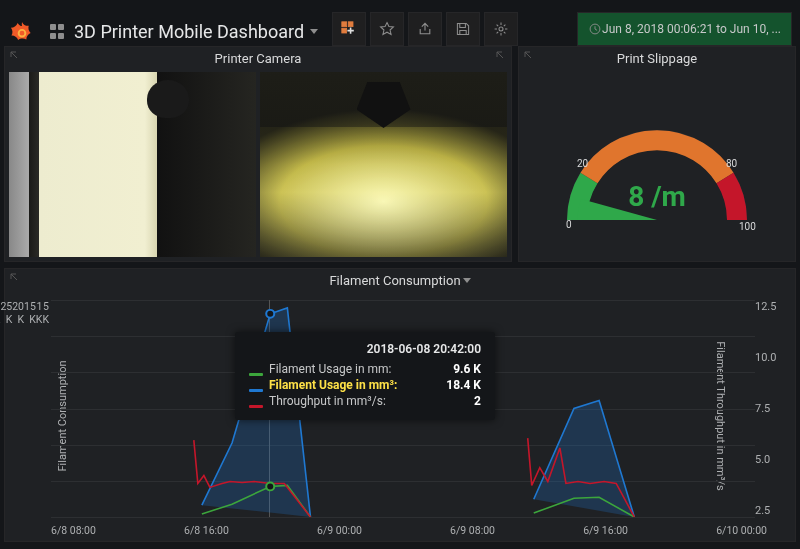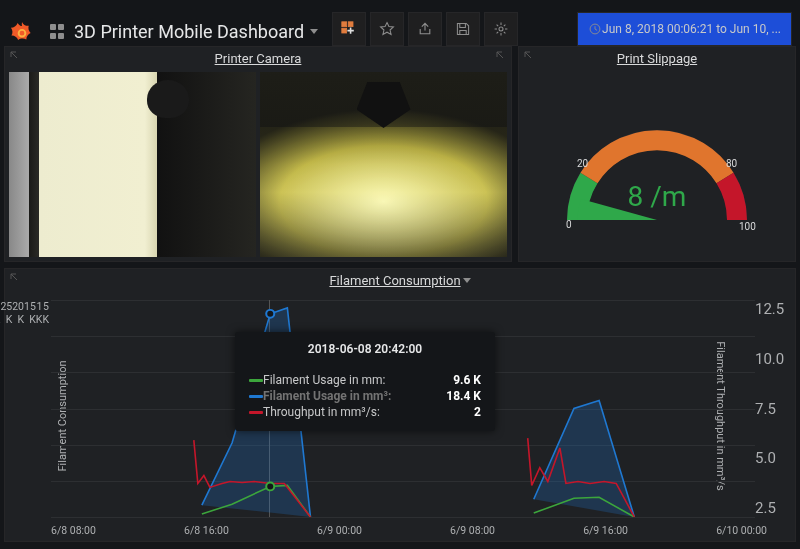--- a/index.html
+++ b/index.html
@@ -42,21 +42,21 @@
     border:1px solid #262628;
     display:flex;align-items:center;justify-content:center;
     color:#8e8e8e;
     cursor:pointer;
   }
   .tb-btn.addpanel { color:#e07c3e; }
   .tb-btn svg { width:16px;height:16px;fill:currentColor;stroke:currentColor; }
   .timerange {
     margin-left:auto;
     display:flex;align-items:center;
-    background:#1d4ed8;
+    background:#14532d;
     border:1px solid #262628;
     height:34px;padding:0 10px;
     color:#c7c8c9;font-size:12px;
     cursor:pointer;
   }
   .timerange svg{width:14px;height:14px;stroke:#8e8e8e;fill:none;}
   
   .grid {
     display:grid;
     grid-template-columns: 508px 278px;
@@ -68,21 +68,21 @@
     background:#1f2124;
     border:1px solid #262628;
     position:relative;
     display:flex;flex-direction:column;
   }
   .panel-title {
     text-align:center;
     font-size:13px;
     color:#d8d9da;
     padding:4px 0 2px;
-    display:flex;align-items:center;justify-content:center;gap:4px;text-decoration:underline;
+    display:flex;align-items:center;justify-content:center;gap:4px;
   }
   .panel-title .caret { border-top-color:#8e8e8e; }
   .corner {
     position:absolute;top:3px;left:4px;
     width:12px;height:12px;stroke:#555;fill:none;
   }
   .corner2{left:auto;right:4px;}
   
   .camera-body{flex:1;display:flex;gap:4px;padding:4px;}
   .cam{flex:1;background:#000;position:relative;overflow:hidden;}
@@ -102,53 +102,53 @@
   }
   .cam2::after{
     content:"";position:absolute;top:10px;left:50%;transform:translateX(-50%);width:54px;height:46px;background:#111;
     clip-path:polygon(20% 0,80% 0,100% 60%,50% 100%,0 60%);
   }
   
   .gauge-body{flex:1;display:flex;align-items:center;justify-content:center;position:relative;}
   .gauge-svg{width:230px;height:160px;}
   .gauge-val{
     position:absolute;left:50%;top:58%;transform:translateX(-50%);
-    font-size:28px;font-weight:400;color:#2fa84a;
+    font-size:28px;font-weight:700;color:#2fa84a;
   }
   .gauge-tick{font-size:10px;fill:#d8d9da;}
   
   .chart-panel{grid-column:1/3;}
   .chart-body{flex:1;position:relative;padding:2px 8px 2px 34px;}
   .ylab-left,.ylab-right{
     position:absolute;top:50%;transform-origin:center;
     font-size:11px;color:#aeb0b2;
   }
   .ylab-left{left:2px;transform:translateY(-50%) rotate(-90deg);}
   .ylab-right{right:0px;transform:translateY(-50%) rotate(90deg);}
   .plot{position:absolute;left:46px;right:40px;top:10px;bottom:24px;}
   .xaxis{position:absolute;left:46px;right:28px;bottom:4px;display:flex;justify-content:space-between;font-size:10.5px;color:#aeb0b2;}
   .yaxis-left{position:absolute;left:24px;top:10px;bottom:24px;width:20px;display:flex;flex-direction:row;justify-content:flex-end;font-size:10.5px;color:#aeb0b2;text-align:right;}
-  .yaxis-right{position:absolute;right:20px;top:10px;bottom:24px;width:20px;display:flex;flex-direction:column;justify-content:space-between;font-size:15px;color:#aeb0b2;text-align:left;}
+  .yaxis-right{position:absolute;right:20px;top:10px;bottom:24px;width:20px;display:flex;flex-direction:column;justify-content:space-between;font-size:11px;color:#aeb0b2;text-align:left;}
   .gridlines{position:absolute;inset:0;}
   .gridlines .gl{position:absolute;left:0;right:0;border-top:1px solid #2d2f32;}
   .tooltip{
     position:absolute;left:230px;top:42px;
     background:#141619;border-radius:3px;
     padding:10px 14px;
     box-shadow:0 0 8px rgba(0,0,0,0.6);
     font-size:12px;
     min-width:260px;
     z-index:5;
   }
-  .tooltip-title{text-align:center;font-weight:600;margin-bottom:17px;color:#e6e7e8;}
-  .tooltip-row{display:flex;align-items:center;gap:0;margin:2px 0;}
+  .tooltip-title{text-align:right;font-weight:600;margin-bottom:6px;color:#e6e7e8;}
+  .tooltip-row{display:flex;align-items:flex-end;gap:6px;margin:2px 0;}
   .tooltip-row .sw{width:14px;height:3px;border-radius:1px;}
   .tooltip-row .lbl{flex:1;color:#c7c8c9;}
   .tooltip-row .val{font-weight:700;color:#fff;min-width:48px;text-align:right;}
-  .tooltip-row.hl .lbl{color:#737373;font-weight:700;}
+  .tooltip-row.hl .lbl{color:#fde047;font-weight:700;}
   svg.plotsvg{position:absolute;inset:0;width:100%;height:100%;}
   .cursor-line{position:absolute;top:0;bottom:0;left:218px;border-left:1px solid #555;}
 </style>
 </head>
 <body>
 
 <div class="topbar">
   <div class="logo">
     <svg viewBox="0 0 100 100">
         <path fill="#f05a28" d="M50 8c5 12 16 17 28 16-3 10-1 22 8 30-10 4-18 14-18 27-10-6-24-6-34 2-5-11-16-19-28-18 6-9 6-23-2-33 12 0 23-8 28-20 4 8 12 13 18 13-2-6 0-12 0-17z"></path>

